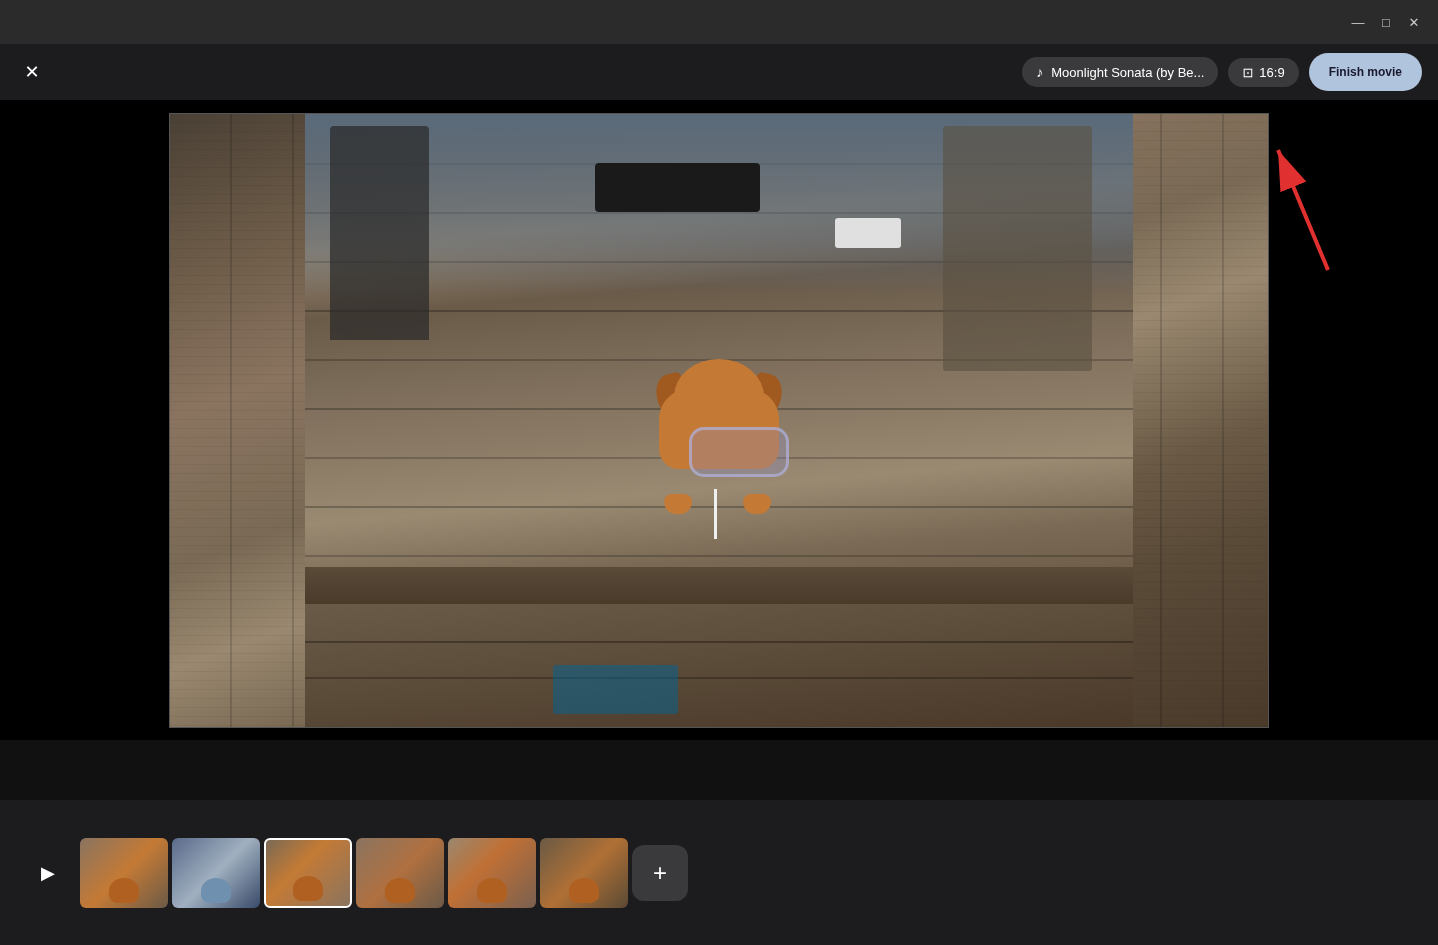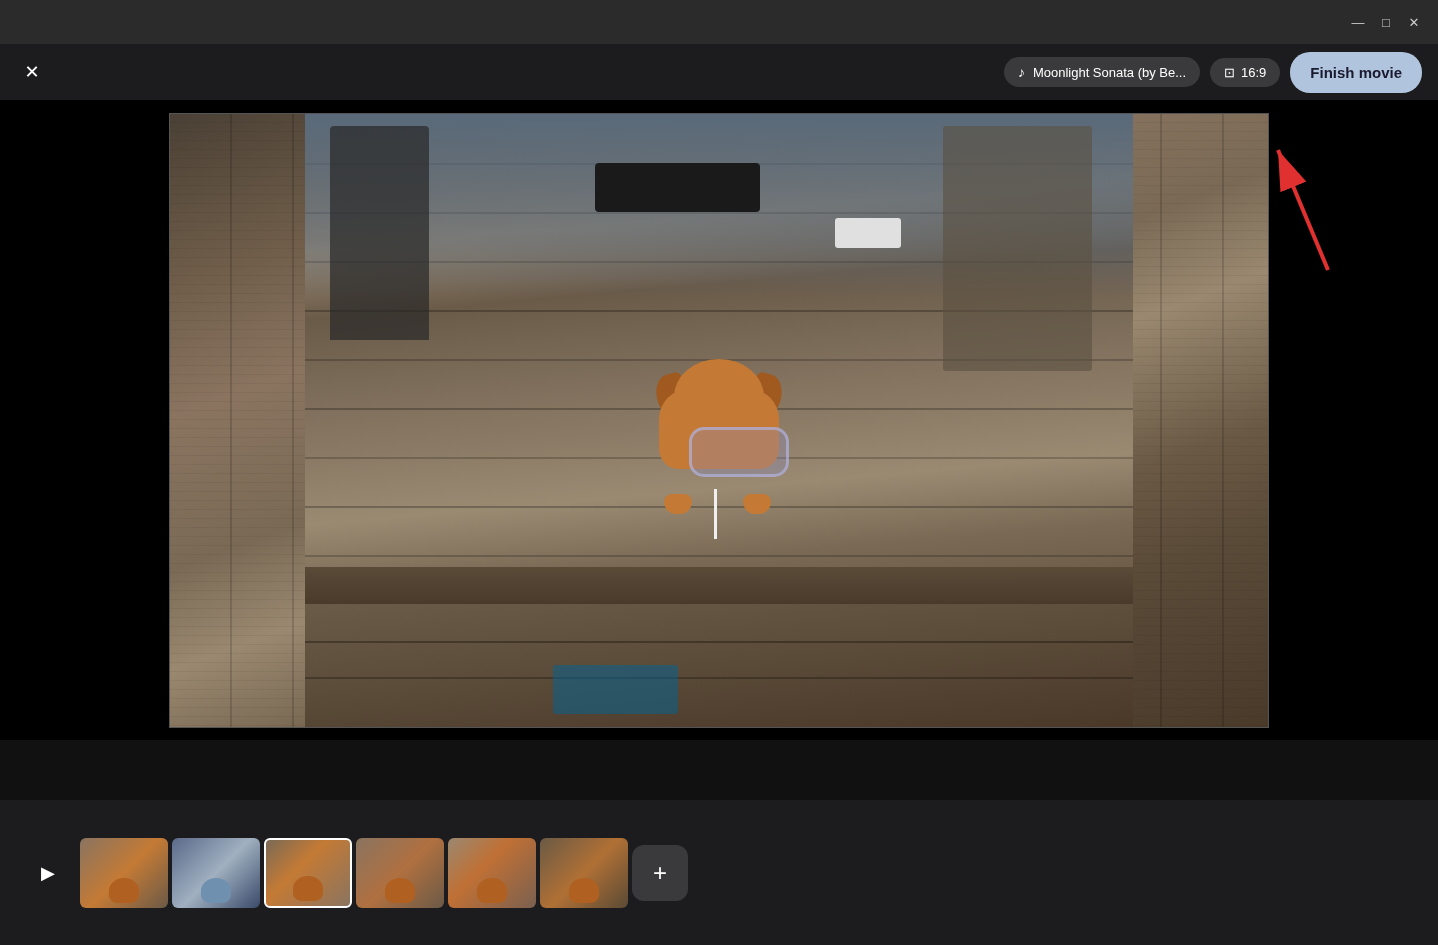--- a/index.html
+++ b/index.html
@@ -114,21 +114,21 @@
       font-size: 13px;
       cursor: pointer;
     }
 
     .finish-btn {
       background: #b0c4de;
       border: none;
       border-radius: 20px;
       padding: 12px 20px;
       color: #1a1a2e;
-      font-size: 15px;
+      font-size: 12px;
       font-weight: 600;
       cursor: pointer;
     }
 
     
     .preview-area {
       position: absolute;
       top: 56px;
       left: 0; right: 0;
       height: 640px;

